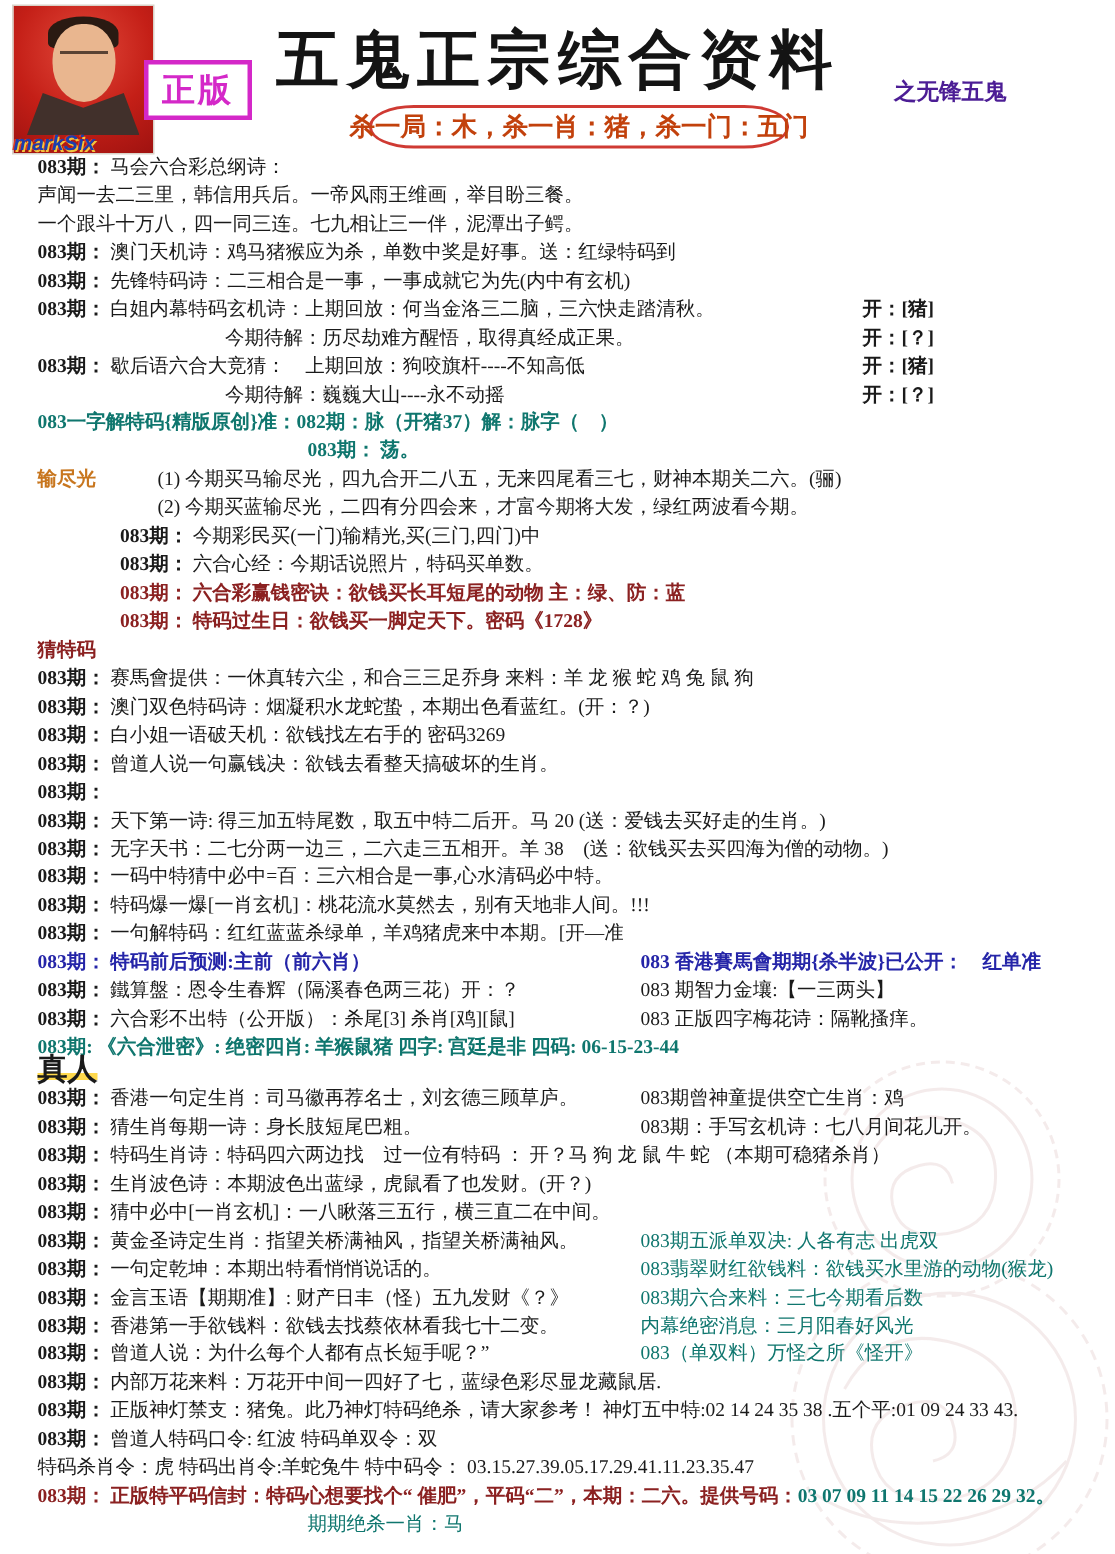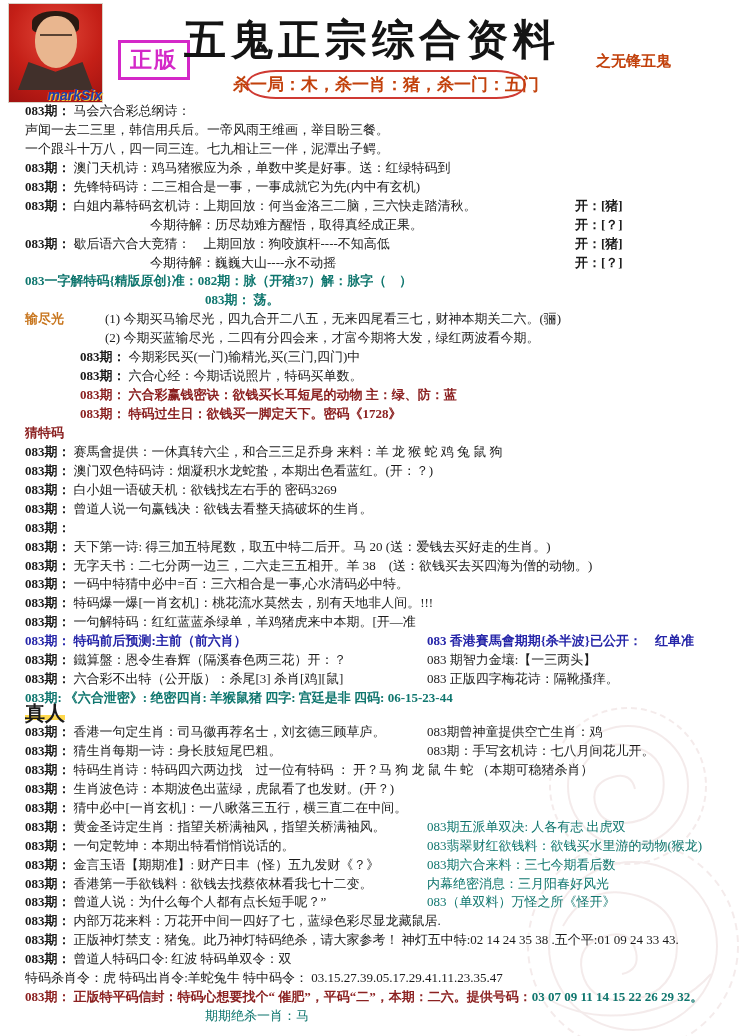--- a/index.html
+++ b/index.html
@@ -11,28 +11,28 @@
   
   .header{position:relative;height:102px;z-index:2;}
   .photo{position:absolute;left:8px;top:3px;width:93px;height:98px;
     background:radial-gradient(circle at 50% 30%,#e2483a 0%,#c41f17 55%,#9f1210 100%);
     border:1px solid #d9d2c8;}
   .photo .hair{position:absolute;left:23px;top:7px;width:47px;height:22px;background:#2a1a12;border-radius:50% 50% 20% 20%;}
   .photo .face{position:absolute;left:26px;top:12px;width:42px;height:52px;background:#e9b68f;border-radius:46% 46% 50% 50%;}
   .photo .glasses{position:absolute;left:31px;top:30px;width:32px;height:8px;border-top:2px solid #5a4334;}
   .photo .suit{position:absolute;left:9px;bottom:12px;width:75px;height:28px;background:#41302b;
     clip-path:polygon(0 100%,14% 0,50% 35%,86% 0,100% 100%);}
-  .photo .caption{position:absolute;bottom:-1px;width:100%;text-align:right;
+  .photo .caption{position:absolute;bottom:-1px;width:100%;text-align:left;
     font-family:"Liberation Sans",sans-serif;font-weight:bold;font-style:italic;
     font-size:14px;color:#1b3fae;text-shadow:1px 1px 0 #f3c53d,-1px 0 0 #e03c20;letter-spacing:0px;}
-  .badge{position:absolute;left:118px;top:40px;border:3px solid #d428c8;color:#d428c8;
+  .badge{position:absolute;left:96px;top:40px;border:3px solid #d428c8;color:#d428c8;
     font-size:22px;font-weight:bold;padding:2px 9px;background:#fff;letter-spacing:2px;}
   .title{position:absolute;left:184px;top:12px;font-size:42px;font-weight:bold;
     letter-spacing:5px;color:#141414;white-space:nowrap;}
-  .subtitle{position:absolute;left:596px;top:52px;font-size:15px;color:#c2410c;font-weight:bold;}
+  .subtitle{position:absolute;left:596px;top:52px;font-size:15px;color:#4c1d95;font-weight:bold;}
   .kill-oval{position:absolute;left:246px;top:70px;width:276px;height:25px;
     border:2px solid #cf3a33;border-radius:30px/14px;display:flex;align-items:center;justify-content:center;
     color:#c2410c;font-weight:bold;font-size:17px;white-space:nowrap;background:#fff;}
   
   .content{position:relative;z-index:1;padding-left:25px;padding-right:6px;}
   .line{display:flex;align-items:baseline;line-height:18.95px;height:18.95px;
     font-size:13px;white-space:nowrap;}
   .prefix{font-weight:bold;margin-right:3px;flex:none;}
   .lbl{color:#c8761e;width:80px;flex:none;font-weight:bold;}
   .rt{margin-left:auto;flex:none;text-align:left;}

